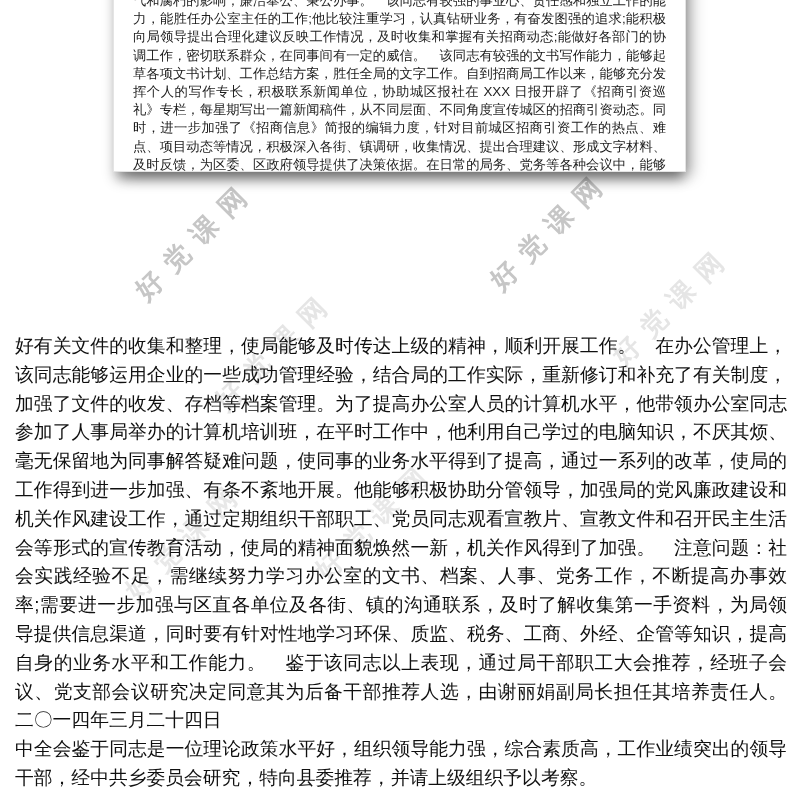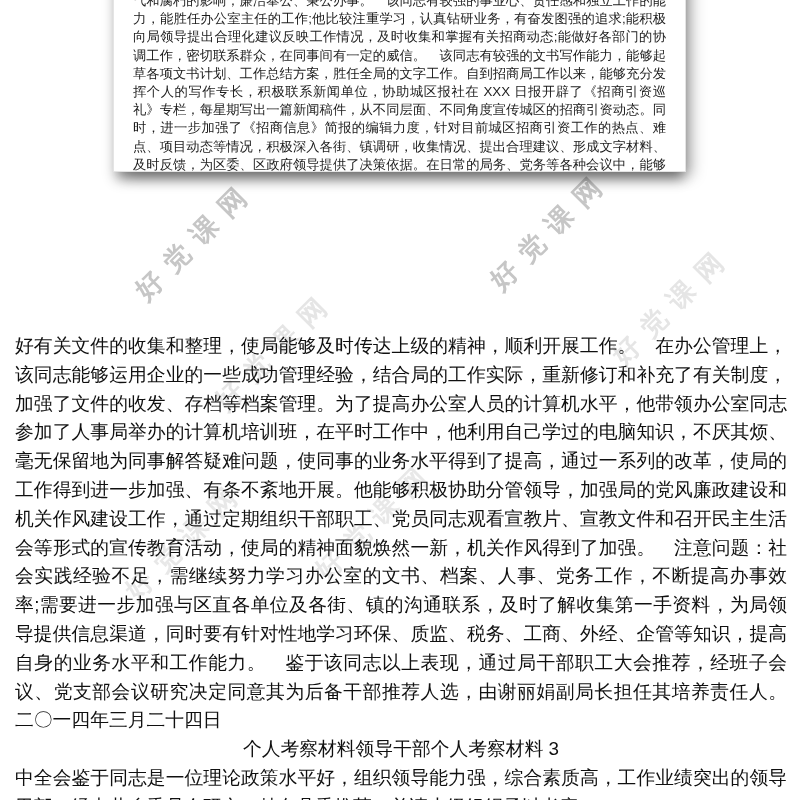--- a/index.html
+++ b/index.html
@@ -59,17 +59,16 @@
   <div class="wm wm-4">好党课网</div>
   <div class="wm wm-5">好党课网</div>
   <div class="wm wm-6">好党课网</div>
 
   <div class="sheet">
     <div class="sheet-text">气和腐朽的影响，廉洁奉公、秉公办事。　该同志有较强的事业心、责任感和独立工作的能力，能胜任办公室主任的工作;他比较注重学习，认真钻研业务，有奋发图强的追求;能积极向局领导提出合理化建议反映工作情况，及时收集和掌握有关招商动态;能做好各部门的协调工作，密切联系群众，在同事间有一定的威信。　该同志有较强的文书写作能力，能够起草各项文书计划、工作总结方案，胜任全局的文字工作。自到招商局工作以来，能够充分发挥个人的写作专长，积极联系新闻单位，协助城区报社在 XXX 日报开辟了《招商引资巡礼》专栏，每星期写出一篇新闻稿件，从不同层面、不同角度宣传城区的招商引资动态。同时，进一步加强了《招商信息》简报的编辑力度，针对目前城区招商引资工作的热点、难点、项目动态等情况，积极深入各街、镇调研，收集情况、提出合理建议、形成文字材料、及时反馈，为区委、区政府领导提供了决策依据。在日常的局务、党务等各种会议中，能够提前做</div>
   </div>
 
   <div class="doc">
     <div class="para">好有关文件的收集和整理，使局能够及时传达上级的精神，顺利开展工作。　在办公管理上，该同志能够运用企业的一些成功管理经验，结合局的工作实际，重新修订和补充了有关制度，加强了文件的收发、存档等档案管理。为了提高办公室人员的计算机水平，他带领办公室同志参加了人事局举办的计算机培训班，在平时工作中，他利用自己学过的电脑知识，不厌其烦、毫无保留地为同事解答疑难问题，使同事的业务水平得到了提高，通过一系列的改革，使局的工作得到进一步加强、有条不紊地开展。他能够积极协助分管领导，加强局的党风廉政建设和机关作风建设工作，通过定期组织干部职工、党员同志观看宣教片、宣教文件和召开民主生活会等形式的宣传教育活动，使局的精神面貌焕然一新，机关作风得到了加强。　注意问题：社会实践经验不足，需继续努力学习办公室的文书、档案、人事、党务工作，不断提高办事效率;需要进一步加强与区直各单位及各街、镇的沟通联系，及时了解收集第一手资料，为局领导提供信息渠道，同时要有针对性地学习环保、质监、税务、工商、外经、企管等知识，提高自身的业务水平和工作能力。　鉴于该同志以上表现，通过局干部职工大会推荐，经班子会议、党支部会议研究决定同意其为后备干部推荐人选，由谢丽娟副局长担任其培养责任人。　二〇一四年三月二十四日</div>
-    <div class="heading">个人考察材料领导干部个人考察材料 3</div>
     <div class="para">中全会鉴于同志是一位理论政策水平好，组织领导能力强，综合素质高，工作业绩突出的领导干部，经中共乡委员会研究，特向县委推荐，并请上级组织予以考察。</div>
   </div>
 
 </div>
 
 </body></html>

